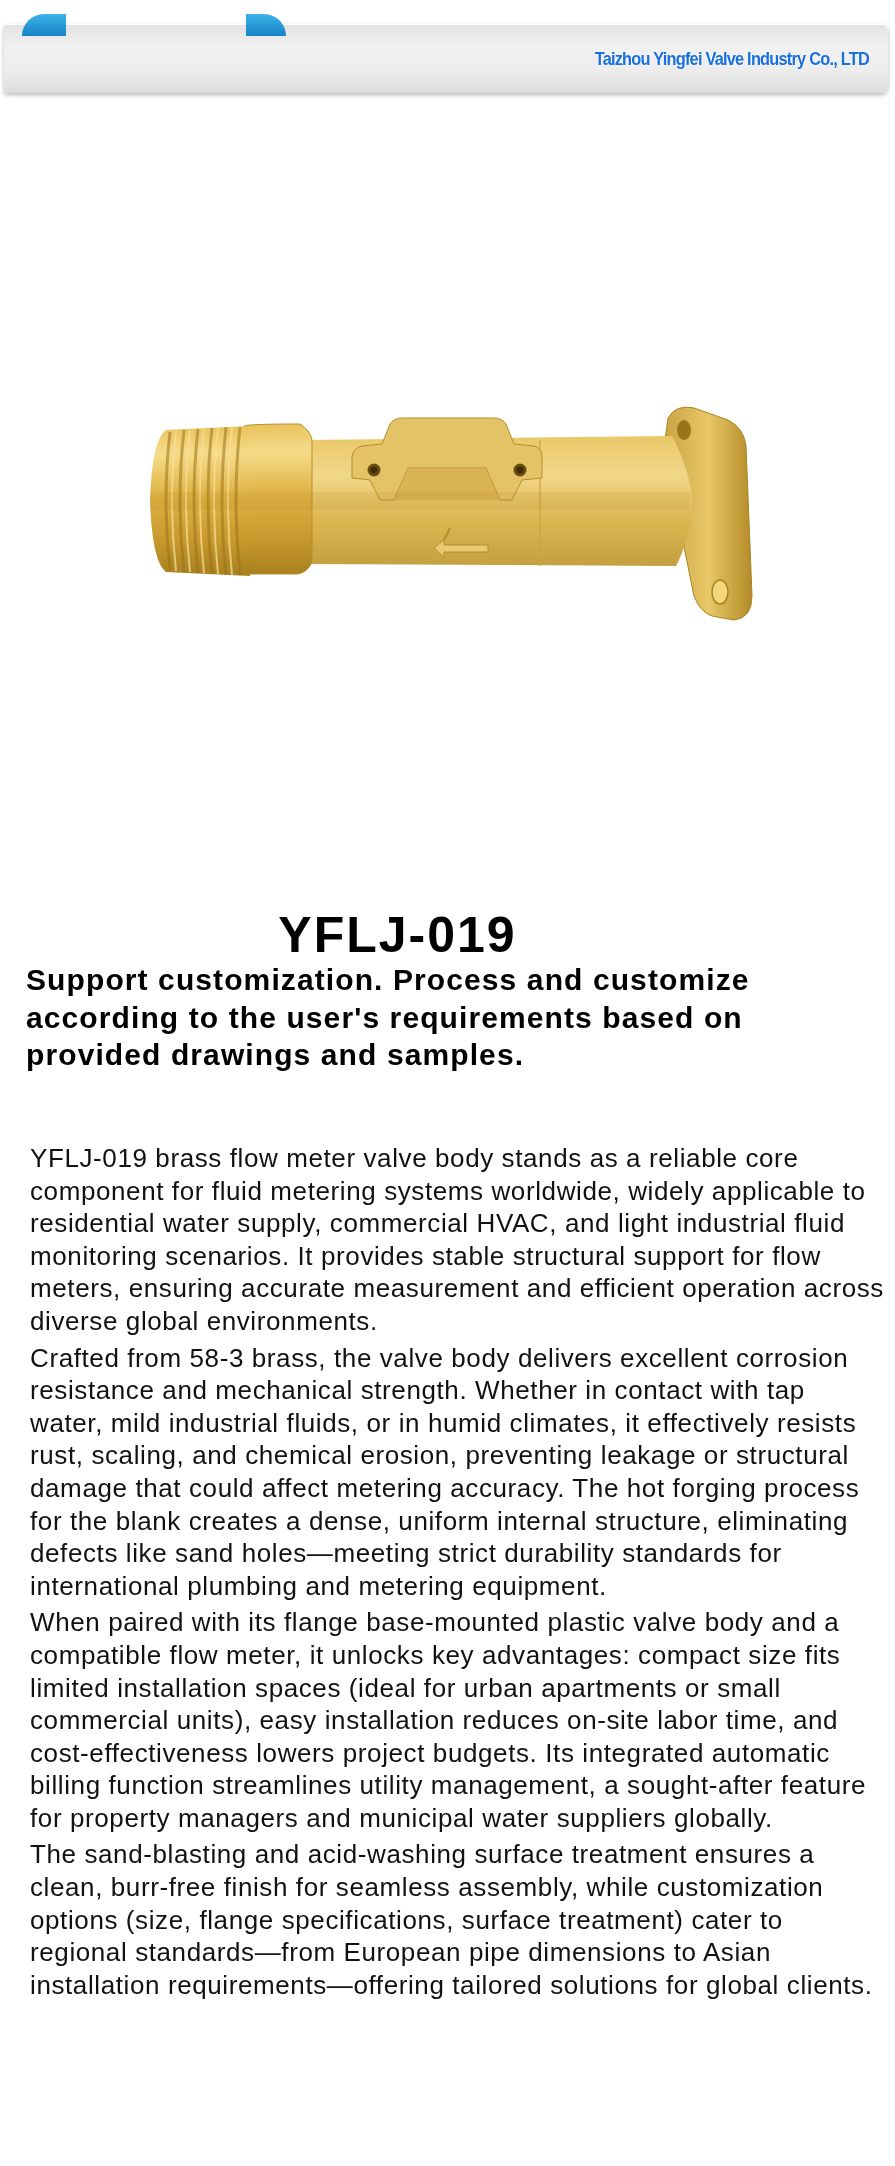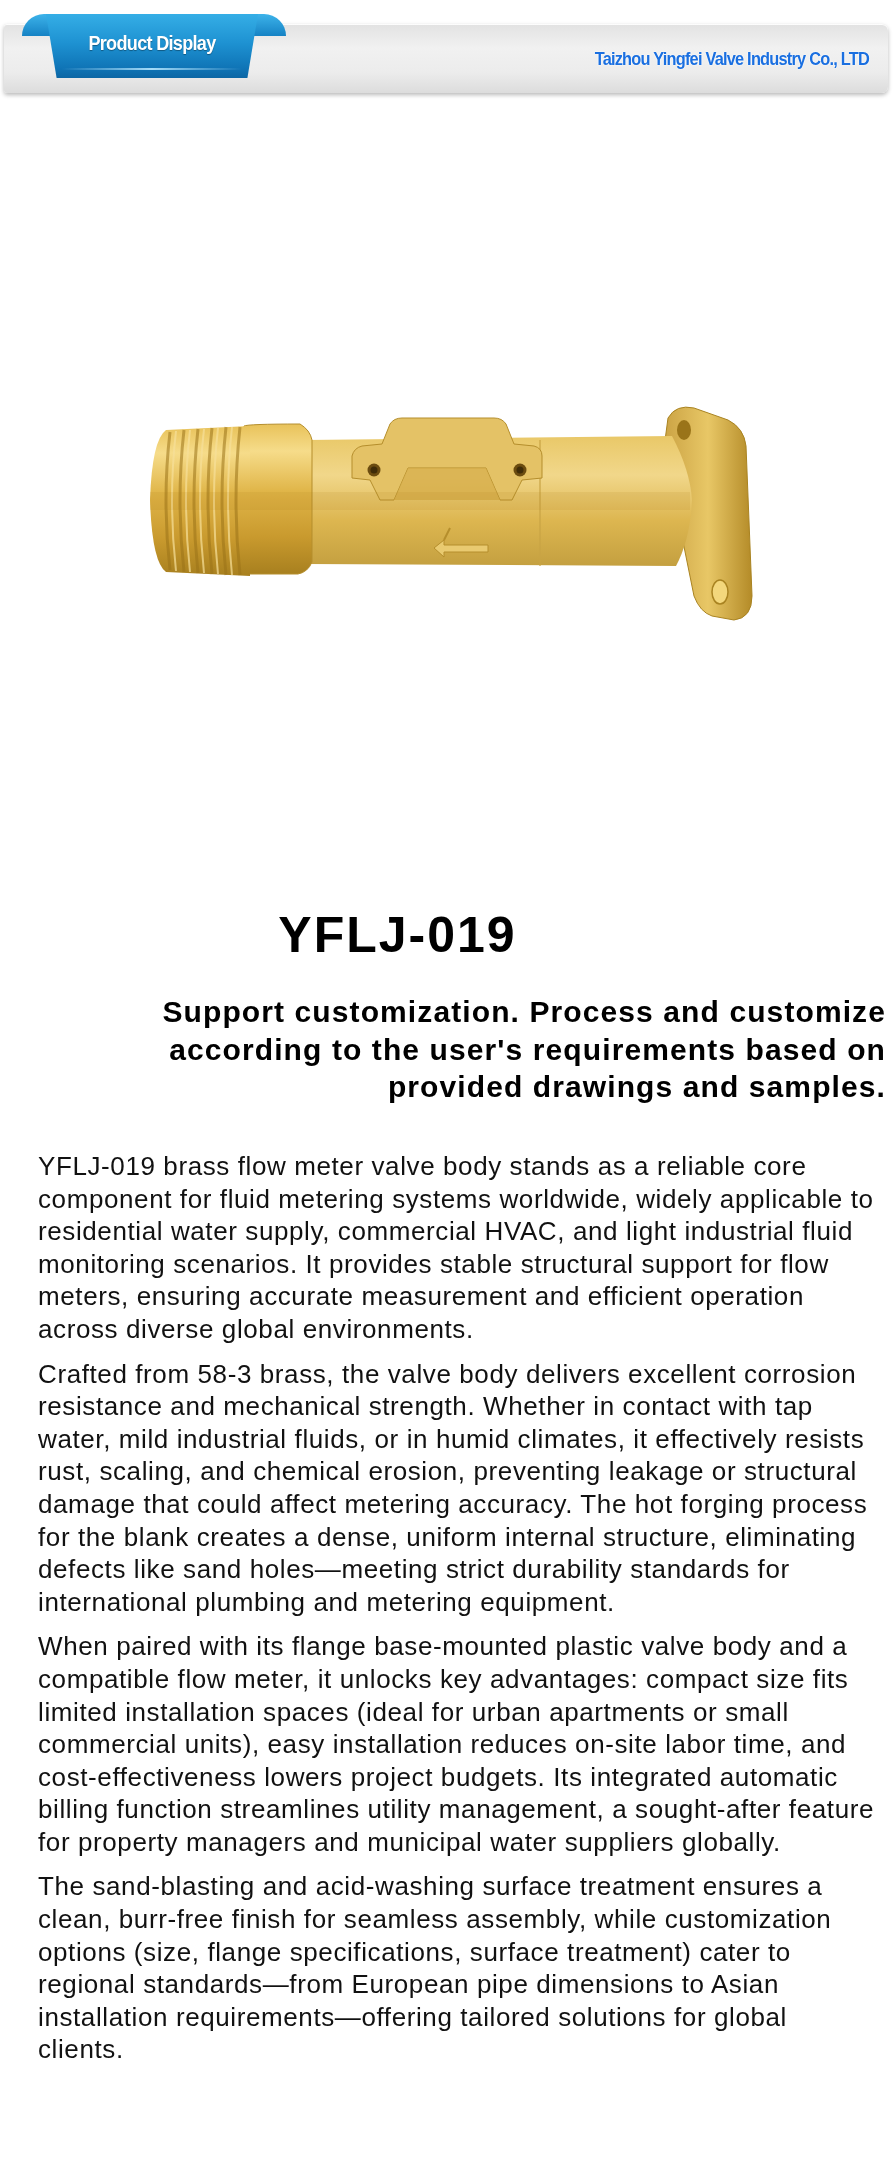--- a/index.html
+++ b/index.html
@@ -103,53 +103,48 @@
       text-align: center;
       font-family: "Liberation Sans", sans-serif;
       font-weight: bold;
       font-size: 50px;
       letter-spacing: 2px;
       line-height: 60px;
       color: #000000;
     }
     .headline {
       position: absolute;
-      left: 26px; top: 993px;
+      left: 26px; top: 961px;
       width: 860px;
       font-family: "Liberation Sans", sans-serif;
       font-weight: bold;
       font-size: 30px;
       line-height: 37.5px;
       letter-spacing: 1.1px;
       color: #000000;
-      text-align: right;
     }
     .body-text {
       position: absolute;
       left: 26px; top: 1138px;
       width: 862px;
       font-family: "Liberation Sans", sans-serif;
       font-size: 26px;
       line-height: 32.6px;
       letter-spacing: 0.6px;
       color: #111111;
     }
-    .body-text p { margin: 12px; }
+    .body-text p { margin: 4px; }
   </style>
 </head>
 <body>
 
 <div class="banner">
   <div class="banner-band"></div>
   <div class="ribbon-curl-left"></div>
   <div class="ribbon-curl-right"></div>
-  <div class="ribbon">
-    <div class="ribbon-gloss"></div>
-    <div class="ribbon-label">Product Display</div>
-  </div>
   <div class="company-name">Taizhou Yingfei Valve Industry Co., LTD</div>
 </div>
 
 <div class="product-image" role="img" aria-label="Brass flow meter valve body YFLJ-019 with threaded end, mounting boss with two tapped holes, flow arrow and flange base">
   <svg width="895" height="800" viewBox="0 100 895 800" xmlns="http://www.w3.org/2000/svg">
     <defs>
       <linearGradient id="brassV" x1="0" y1="0" x2="0" y2="1">
         <stop offset="0" stop-color="#e8c25a"></stop>
         <stop offset="0.18" stop-color="#f6dc8a"></stop>
         <stop offset="0.45" stop-color="#e0b548"></stop>

